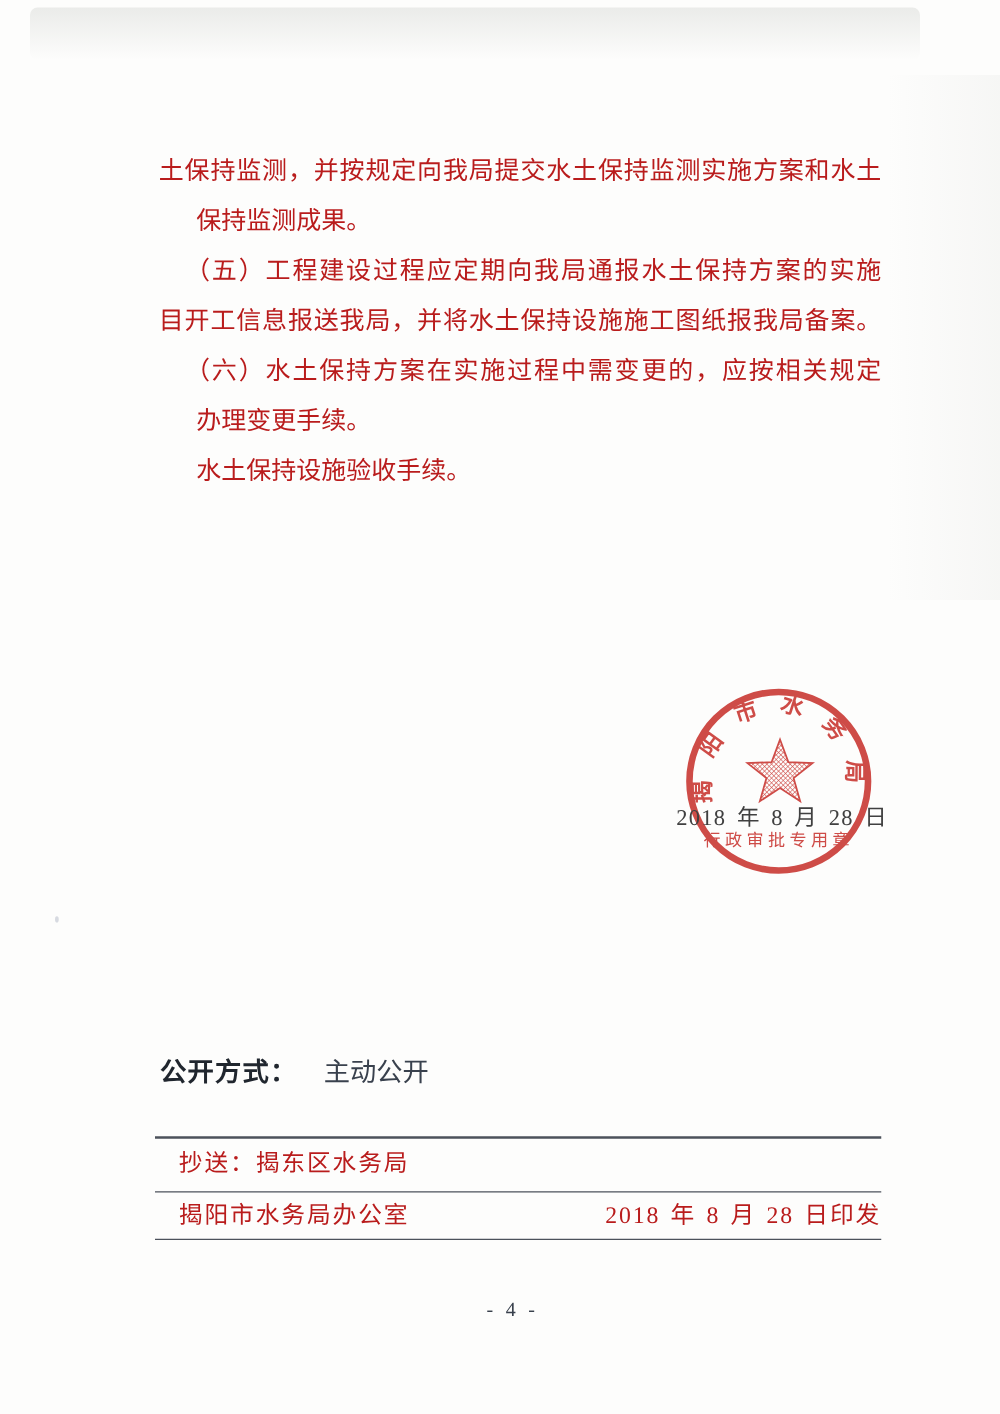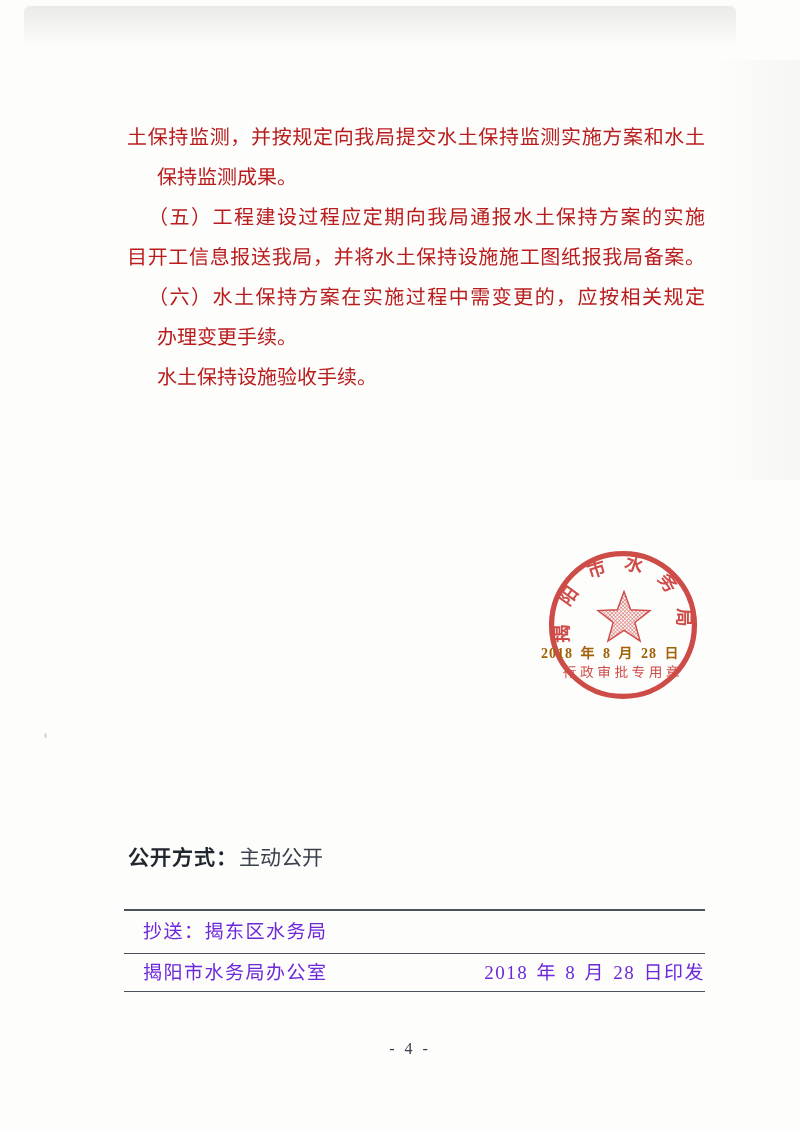--- a/index.html
+++ b/index.html
@@ -27,41 +27,40 @@
   .line{
     height:40px;line-height:40px;white-space:nowrap;
     text-align:justify;text-align-last:justify;
     text-justify:inter-character;
   }
   .line.end{text-align:left;text-align-last:left;margin-left:30px;}
   .line.indent{padding-left:21px;}
   
   .sign-date{
     position:absolute;left:541px;top:642px;width:160px;
-    font-size:14px;line-height:24px;color:#a16207;
+    font-size:18px;line-height:24px;color:#404040;
     white-space:nowrap;letter-spacing:1px;word-spacing:3px;
     z-index:3;
-    font-weight:bold;
   }
   
   .seal{
     position:absolute;left:546px;top:548px;width:154px;height:154px;
     mix-blend-mode:multiply;opacity:0.93;z-index:2;
   }
   
   .disclosure{
     position:absolute;left:128px;top:843px;height:30px;line-height:30px;
     font-size:21px;color:#39414d;white-space:nowrap;
   }
   .disclosure .label{
-    font-weight:bold;color:#20262e;margin-right:1px;letter-spacing:1px;
+    font-weight:bold;color:#20262e;margin-right:21px;letter-spacing:1px;
   }
   
   .footer{
-    position:absolute;left:124px;top:909px;width:581px;color:#6d28d9;
+    position:absolute;left:124px;top:909px;width:581px;color:#b91c1c;
   }
   .rule{height:0;border-top:2px solid #4c525b;}
   .rule.thin{border-top-width:1.5px;}
   .f-row{
     padding-left:19px;font-size:19px;white-space:nowrap;
     display:flex;justify-content:space-between;align-items:center;
   }
   .f-row.cc{height:42px;line-height:42px;letter-spacing:1.5px;}
   .f-row.issue{height:37px;line-height:37px;letter-spacing:1.5px;}
   .f-row .right{word-spacing:2px;}

